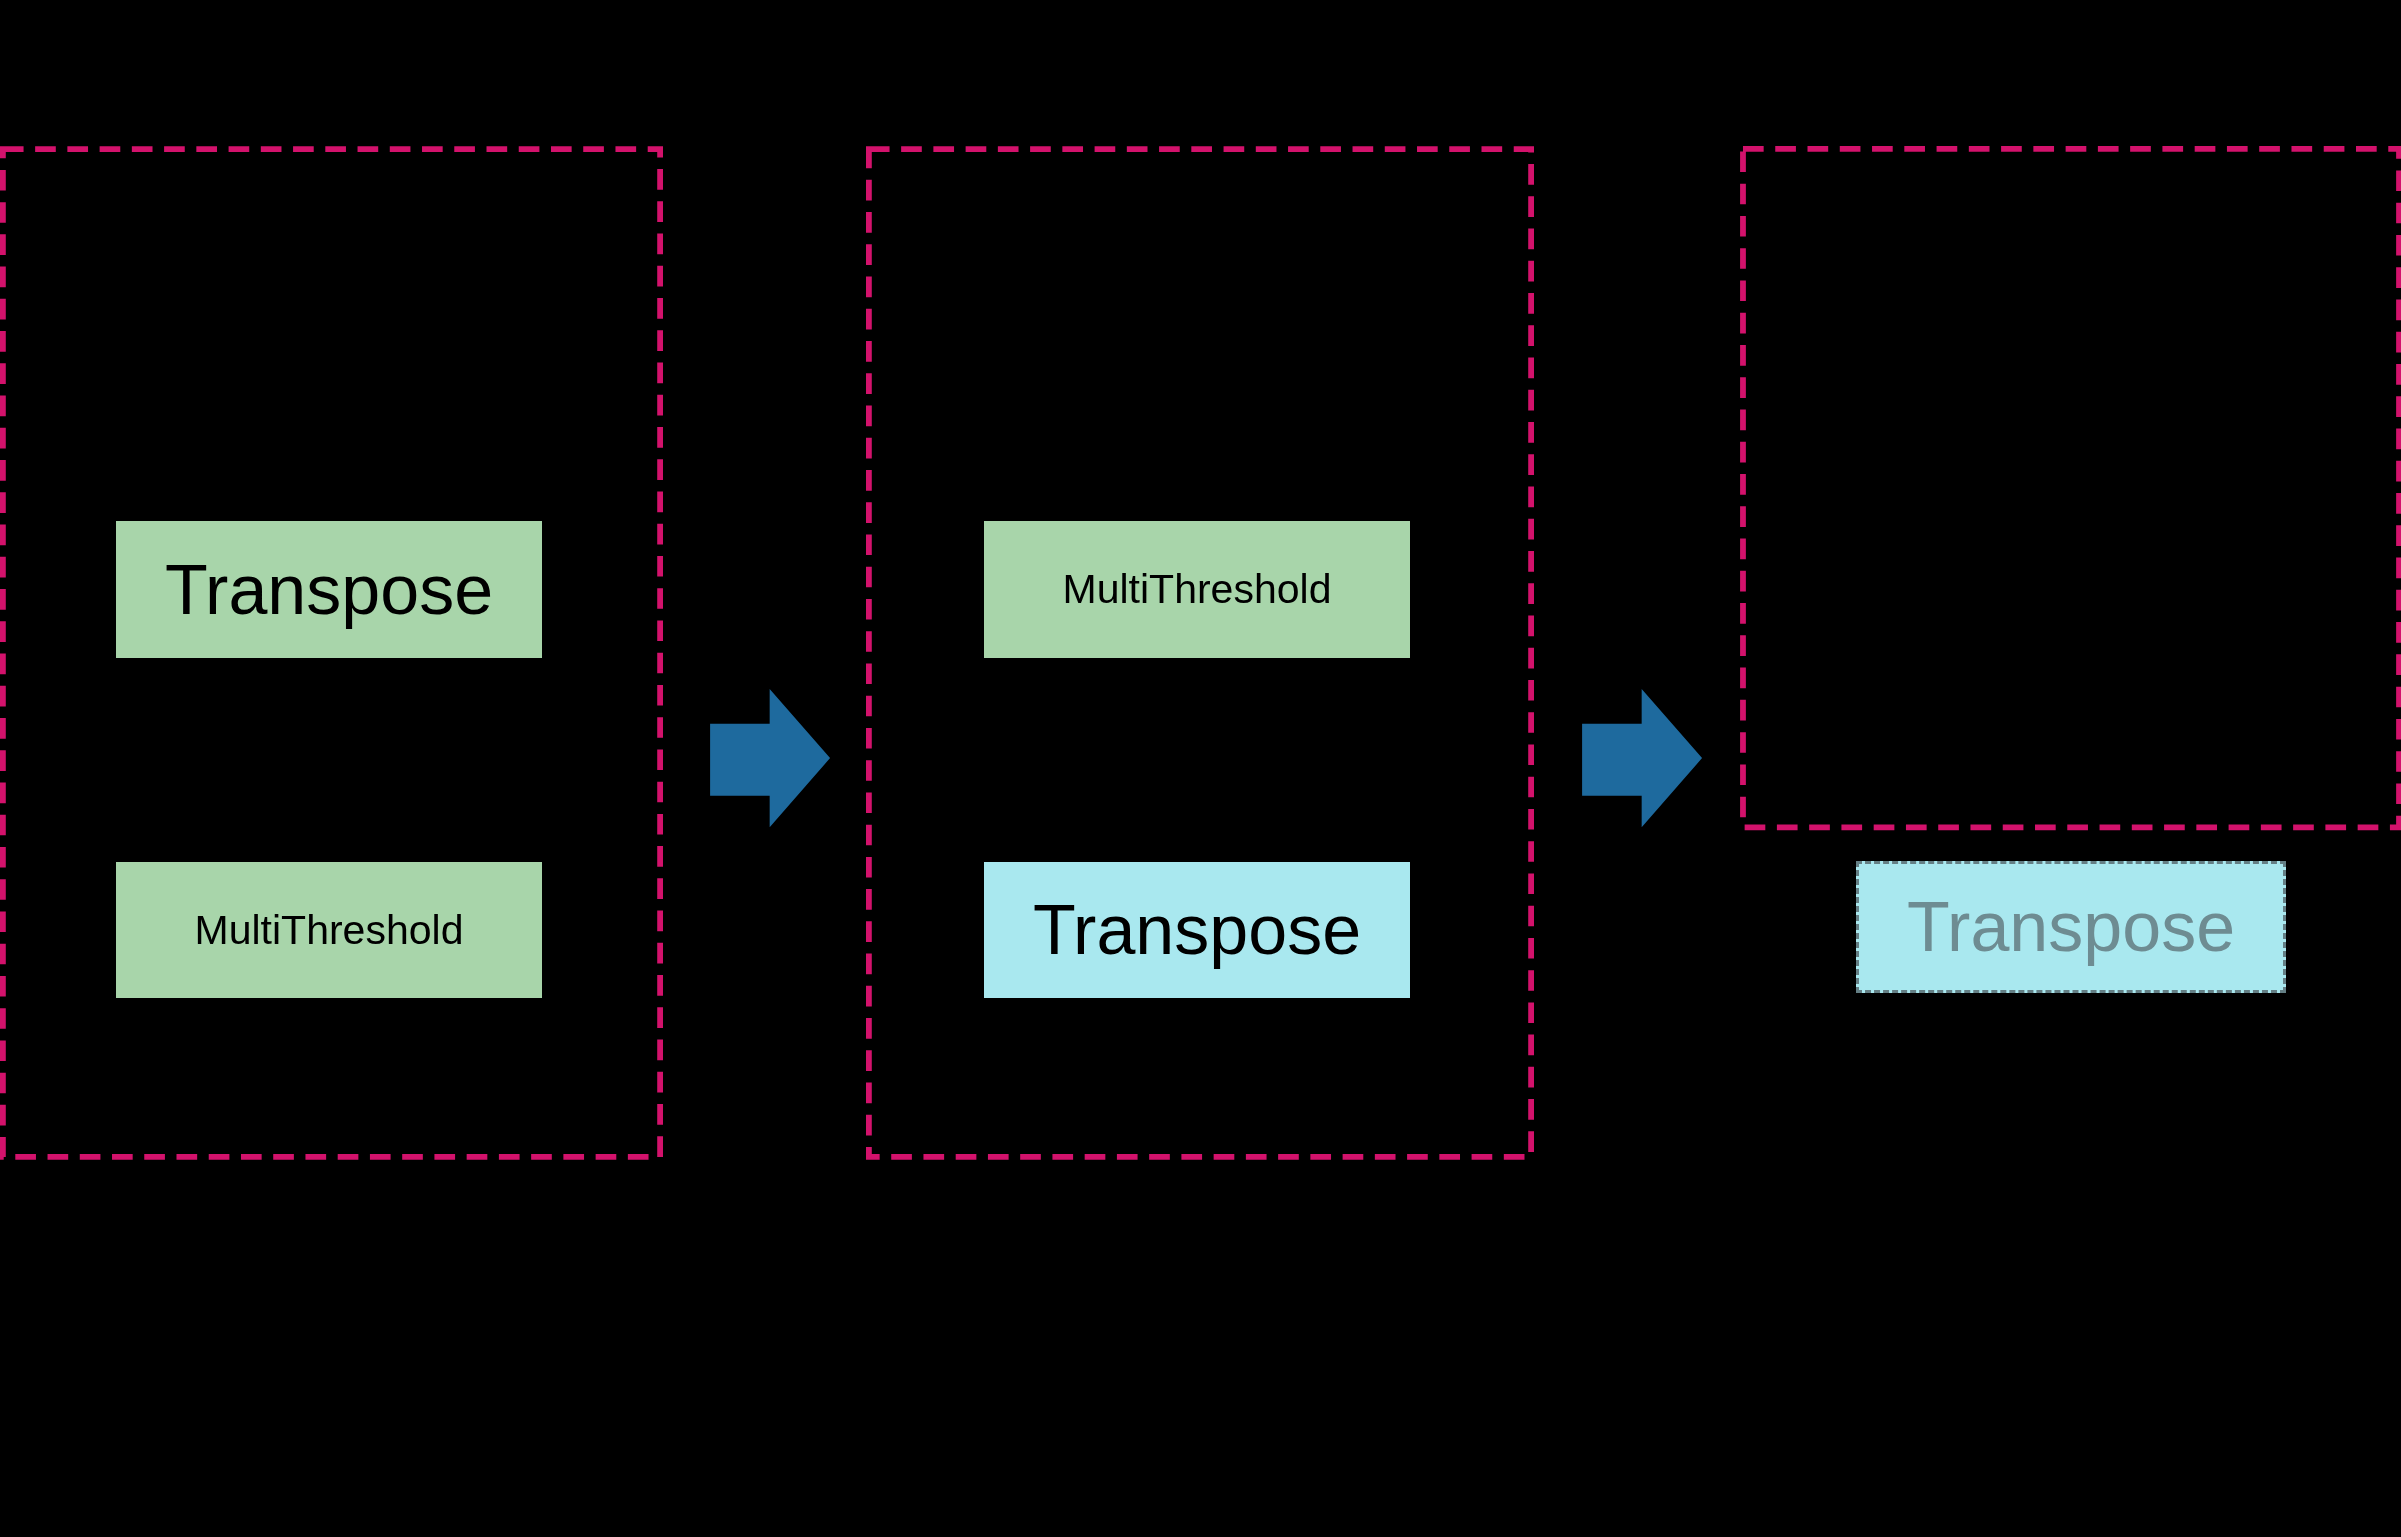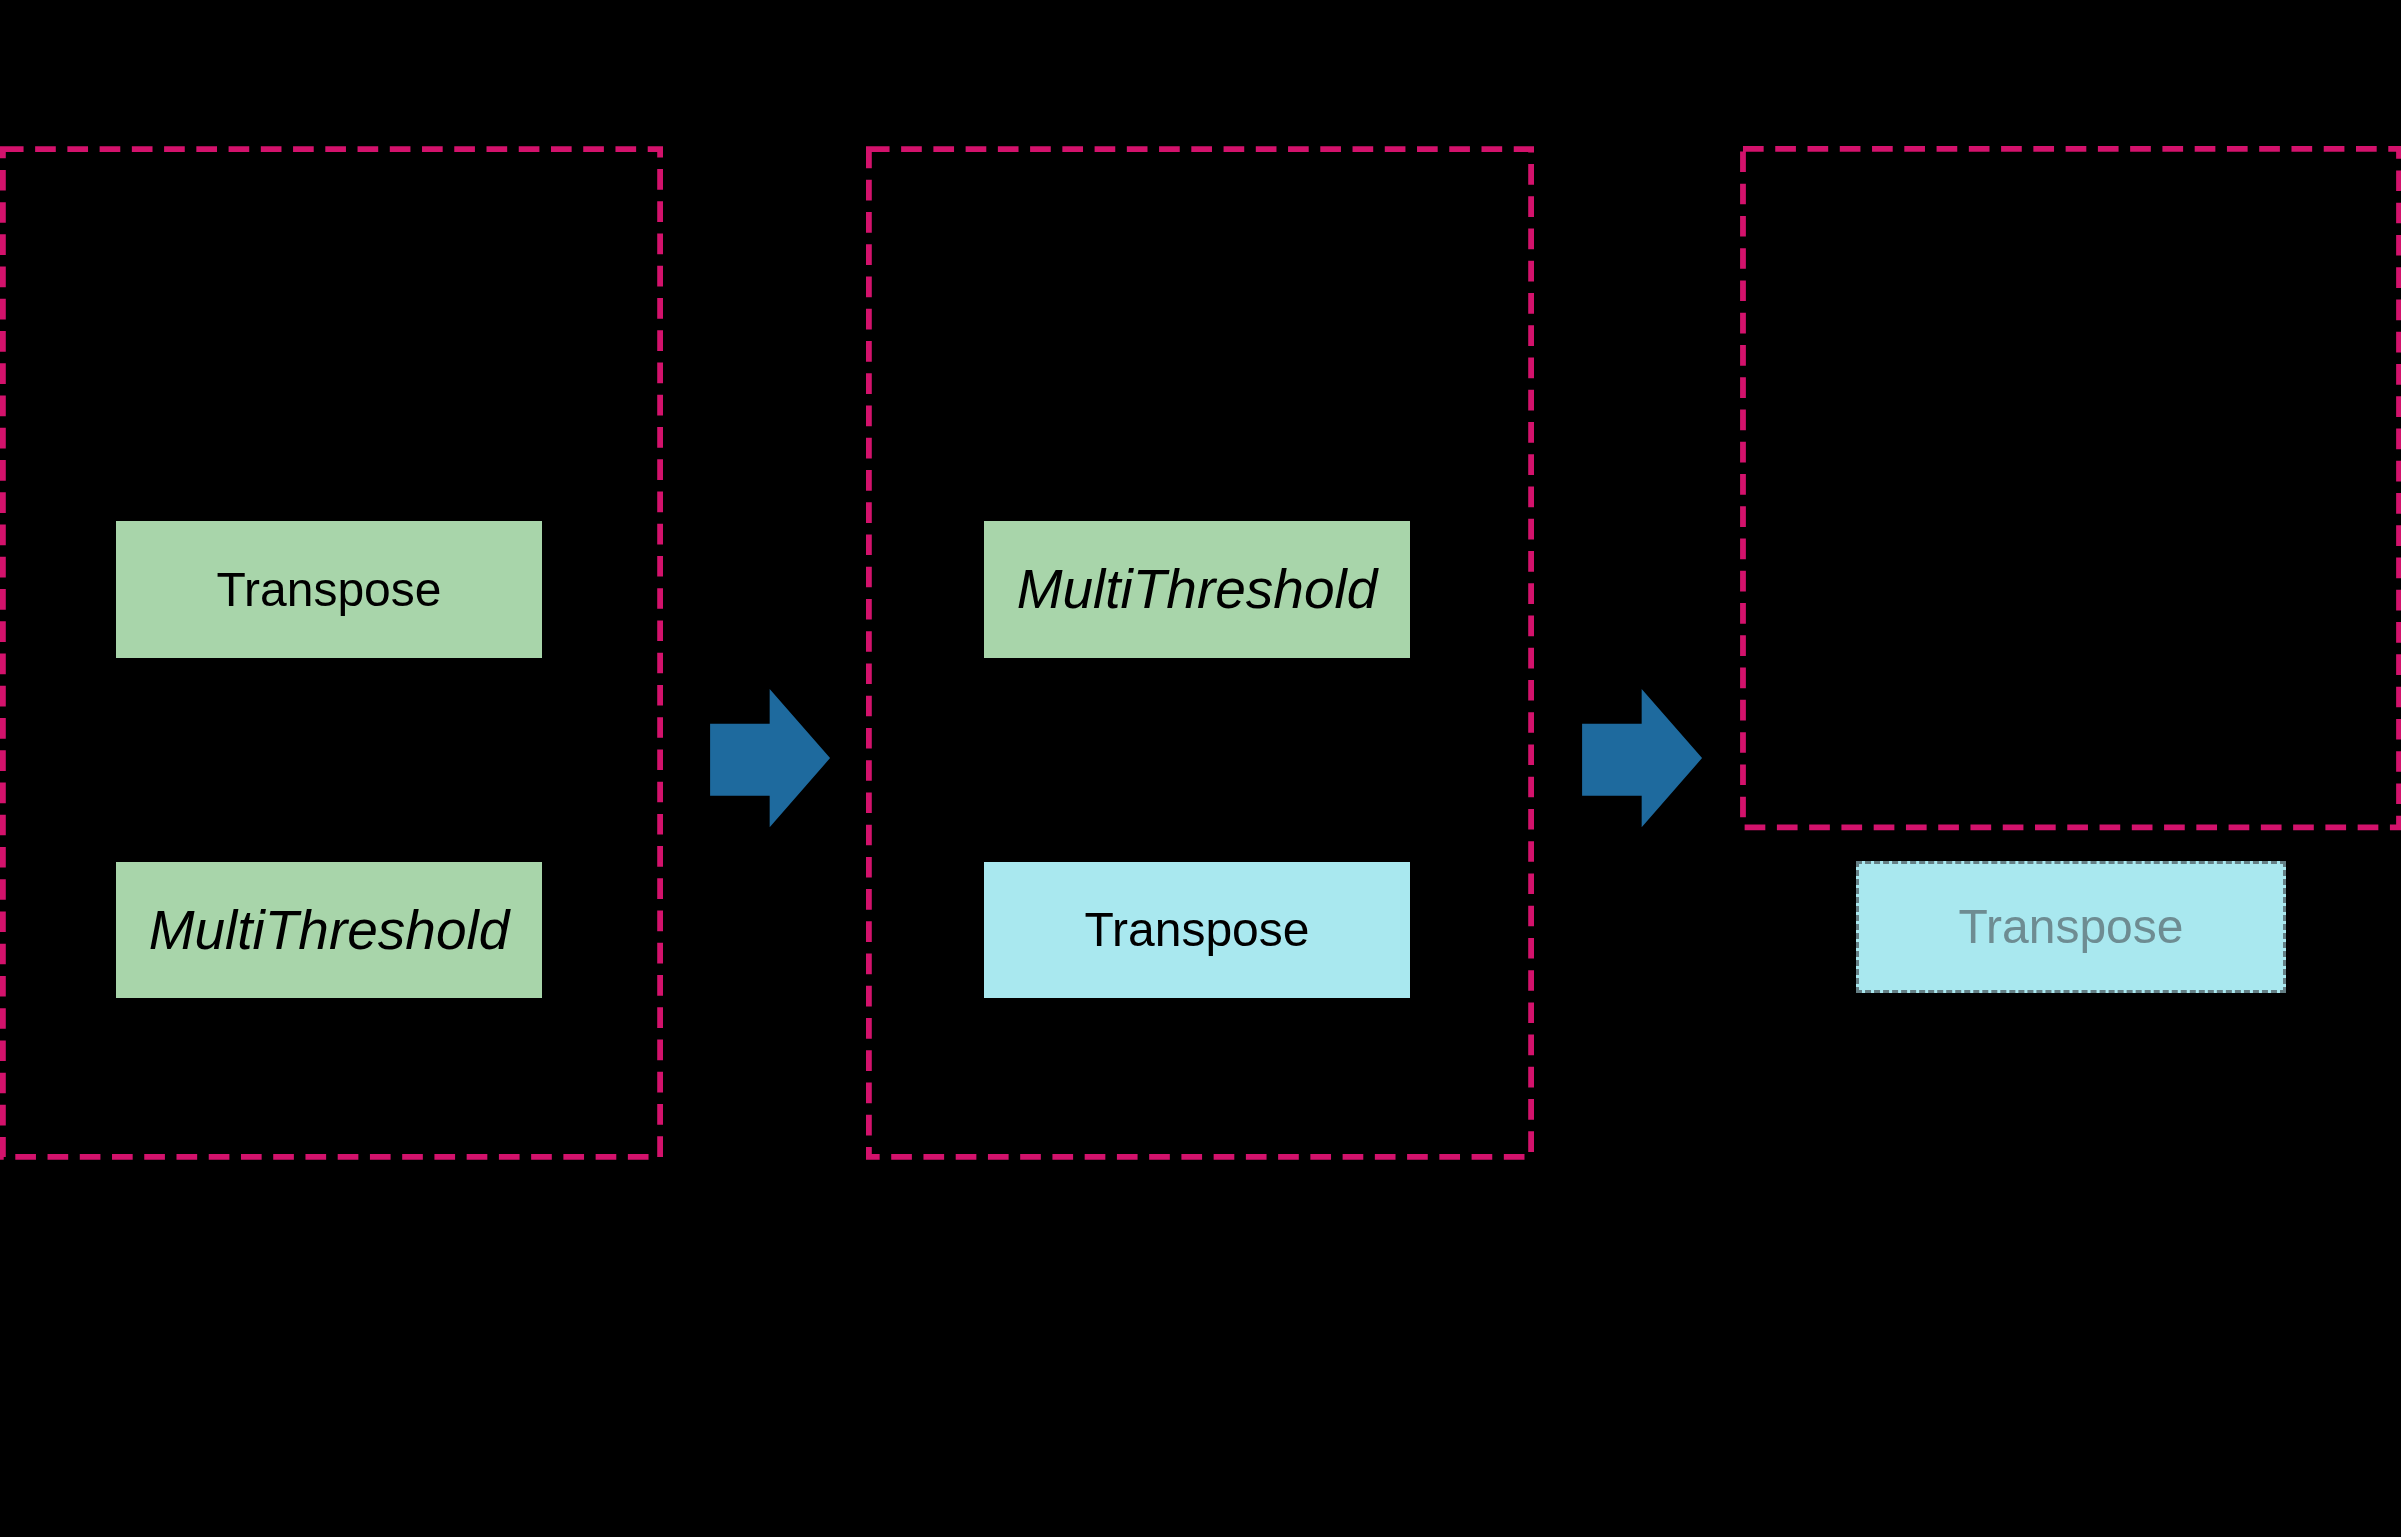--- a/index.html
+++ b/index.html
@@ -37,22 +37,22 @@
     color: var(--node-text, #000);
     white-space: nowrap;
   }
   .node.green { background: var(--node-green, #A8D5AA); }
   .node.cyan  { background: var(--node-cyan, #A9E8EF); }
   .node.ghost {
     background: var(--node-cyan, #A9E8EF);
     border: 3.3px dashed var(--ghost-border, #647F85);
     color: var(--ghost-text, #6E8C92);
   }
-  .label-lg { font-size: 48px; }
-  .label-md { font-size: 55px; font-style: italic; }
+  .label-lg { font-size: 70px; }
+  .label-md { font-size: 41px; }
   svg.arrow {
     position: absolute;
   }
   svg.arrow polygon {
     fill: var(--arrow-blue, #1E6A9E);
   }
 </style>
 </head>
 <body>
 

